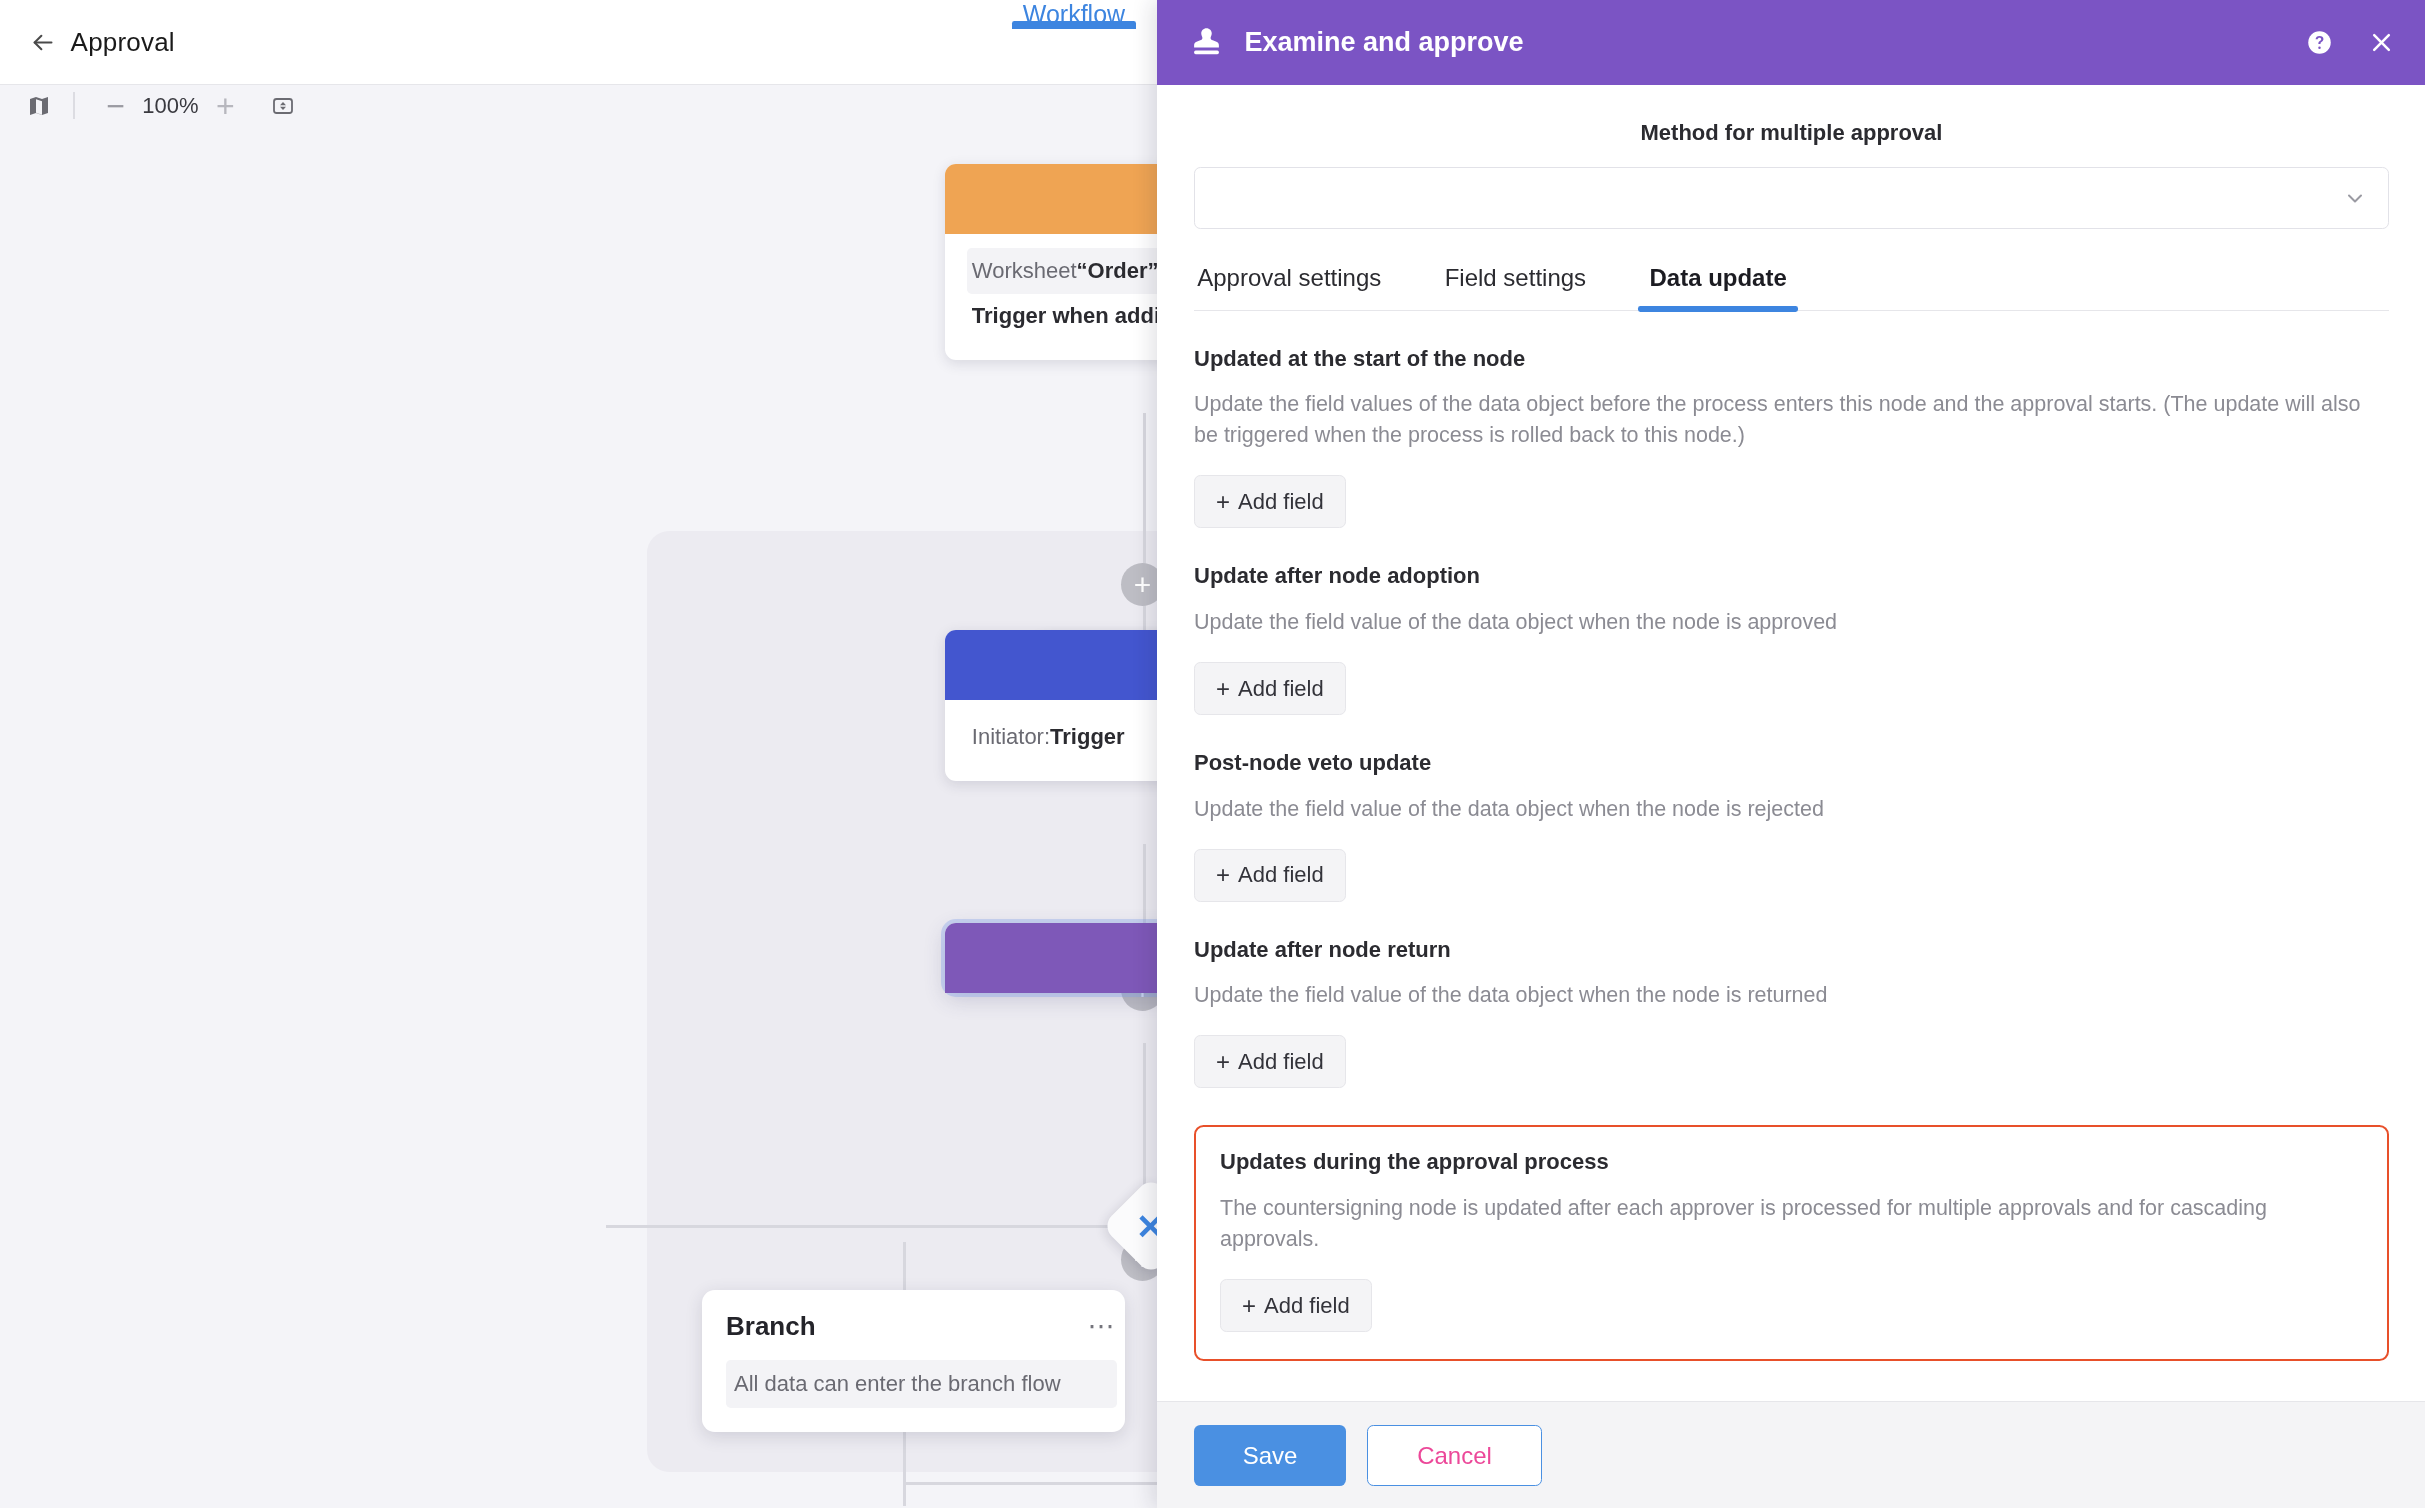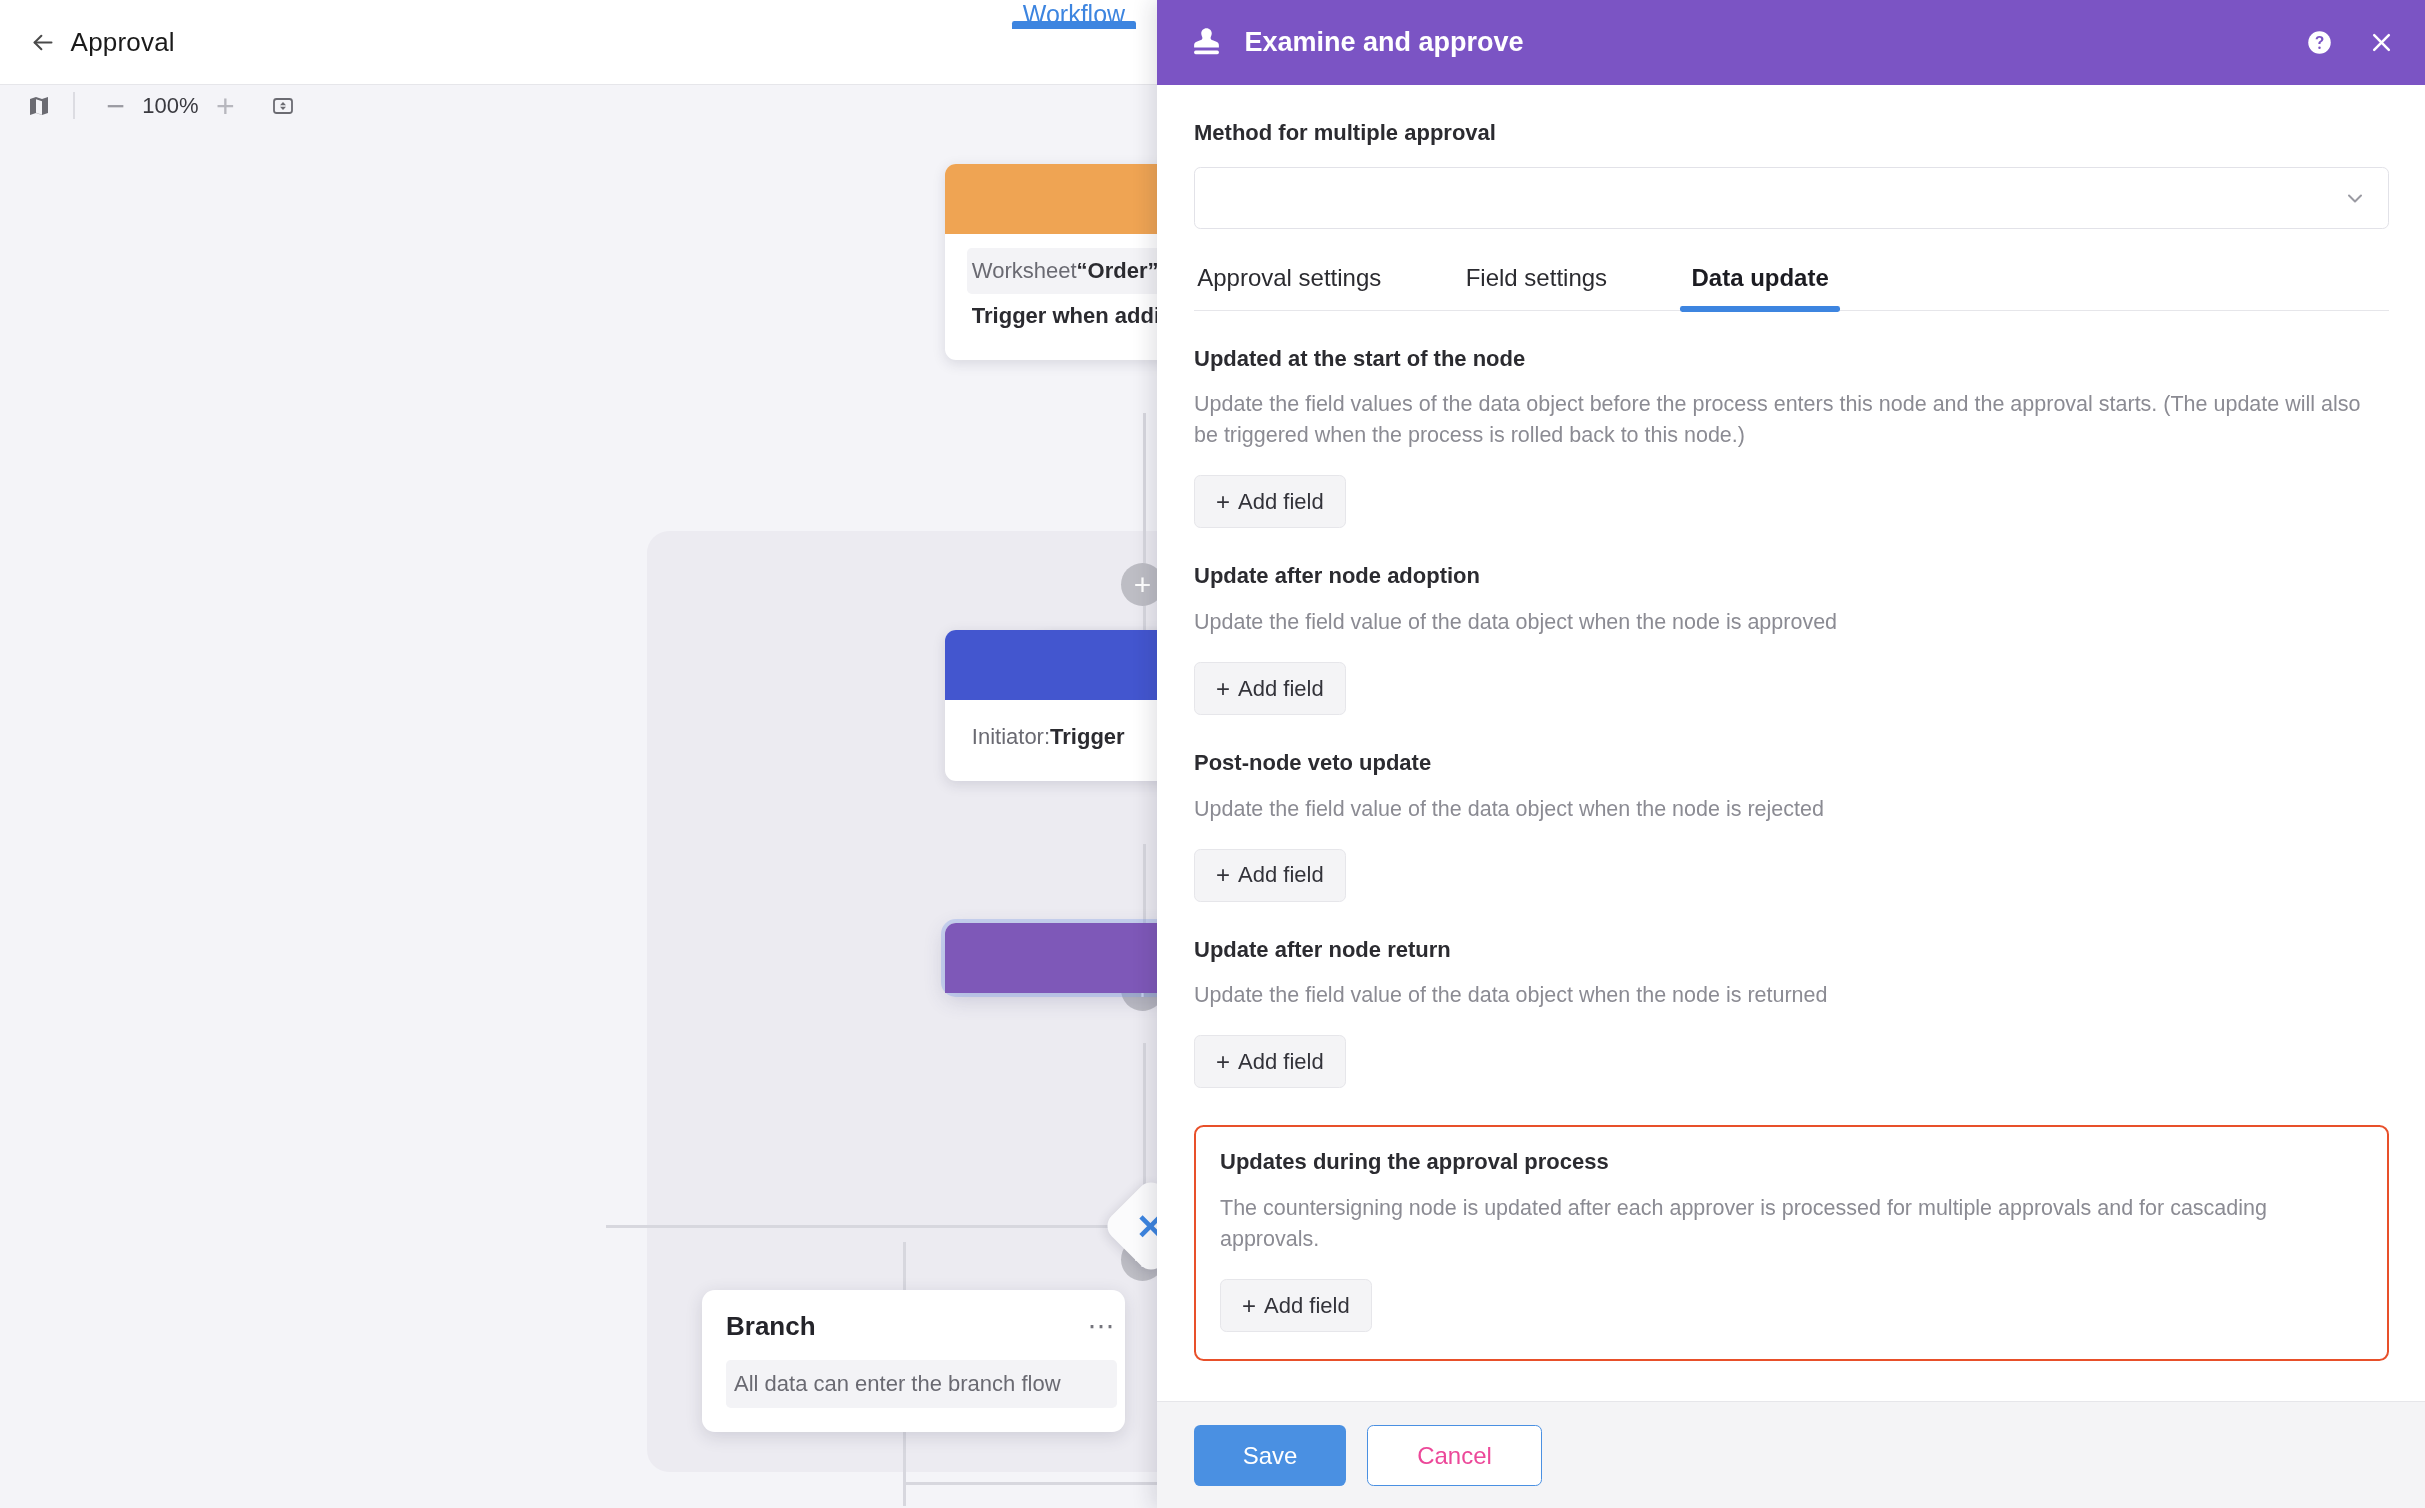--- a/index.html
+++ b/index.html
@@ -145,29 +145,29 @@
   .panel-header-icon { width: 41px; height: 41px; display: flex; align-items: center; justify-content: center; }
   .panel-title { color: #ffffff; font-size: 27px; font-weight: 700; margin-left: 17.5px; }
   .panel-header-actions { margin-left: auto; display: flex; align-items: center; gap: 27px; }
   .hdr-icon-btn {
     width: 35px; height: 35px; display: flex; align-items: center; justify-content: center;
     cursor: pointer; color: #ffffff;
   }
 
   .panel-body { flex: 1 1 auto; overflow: hidden; padding: 0 37px; position: relative; }
 
-  .field-label { font-size: 22px; font-weight: 700; color: #2b2b30; margin-top: 35px; }
+  .field-label { font-size: 22px; font-weight: 700; color: #2b2b30; margin-top: 35px; text-align: center; }
   .select-box {
     margin-top: 21px; height: 62px; border: 1.6px solid #e2e2e8; border-radius: 6.4px;
     display: flex; align-items: center; padding: 0 21px; cursor: pointer; background: #fff;
   }
   .select-value { font-size: 22px; color: #2b2b30; }
   .select-chevron { margin-left: auto; color: #9a9aa2; display: flex; align-items: center; }
 
-  .tabs { margin-top: 35px; display: flex; align-items: flex-end; gap: 78px;
+  .tabs { margin-top: 35px; display: flex; align-items: flex-end; gap: 57px;
           border-bottom: 1.6px solid #e6e6ea; }
   .tab {
     position: relative; font-size: 24px; color: #2b2b30; padding: 0 3.2px 17.5px 3.2px;
     cursor: pointer; white-space: nowrap;
   }
   .tab.active { font-weight: 700; color: #1c1c22; }
   .tab.active::after {
     content: ""; position: absolute; left: -8px; right: -8px; bottom: -2.4px;
     height: 5.6px; background: #3d85e0; border-radius: 2.4px;
   }

